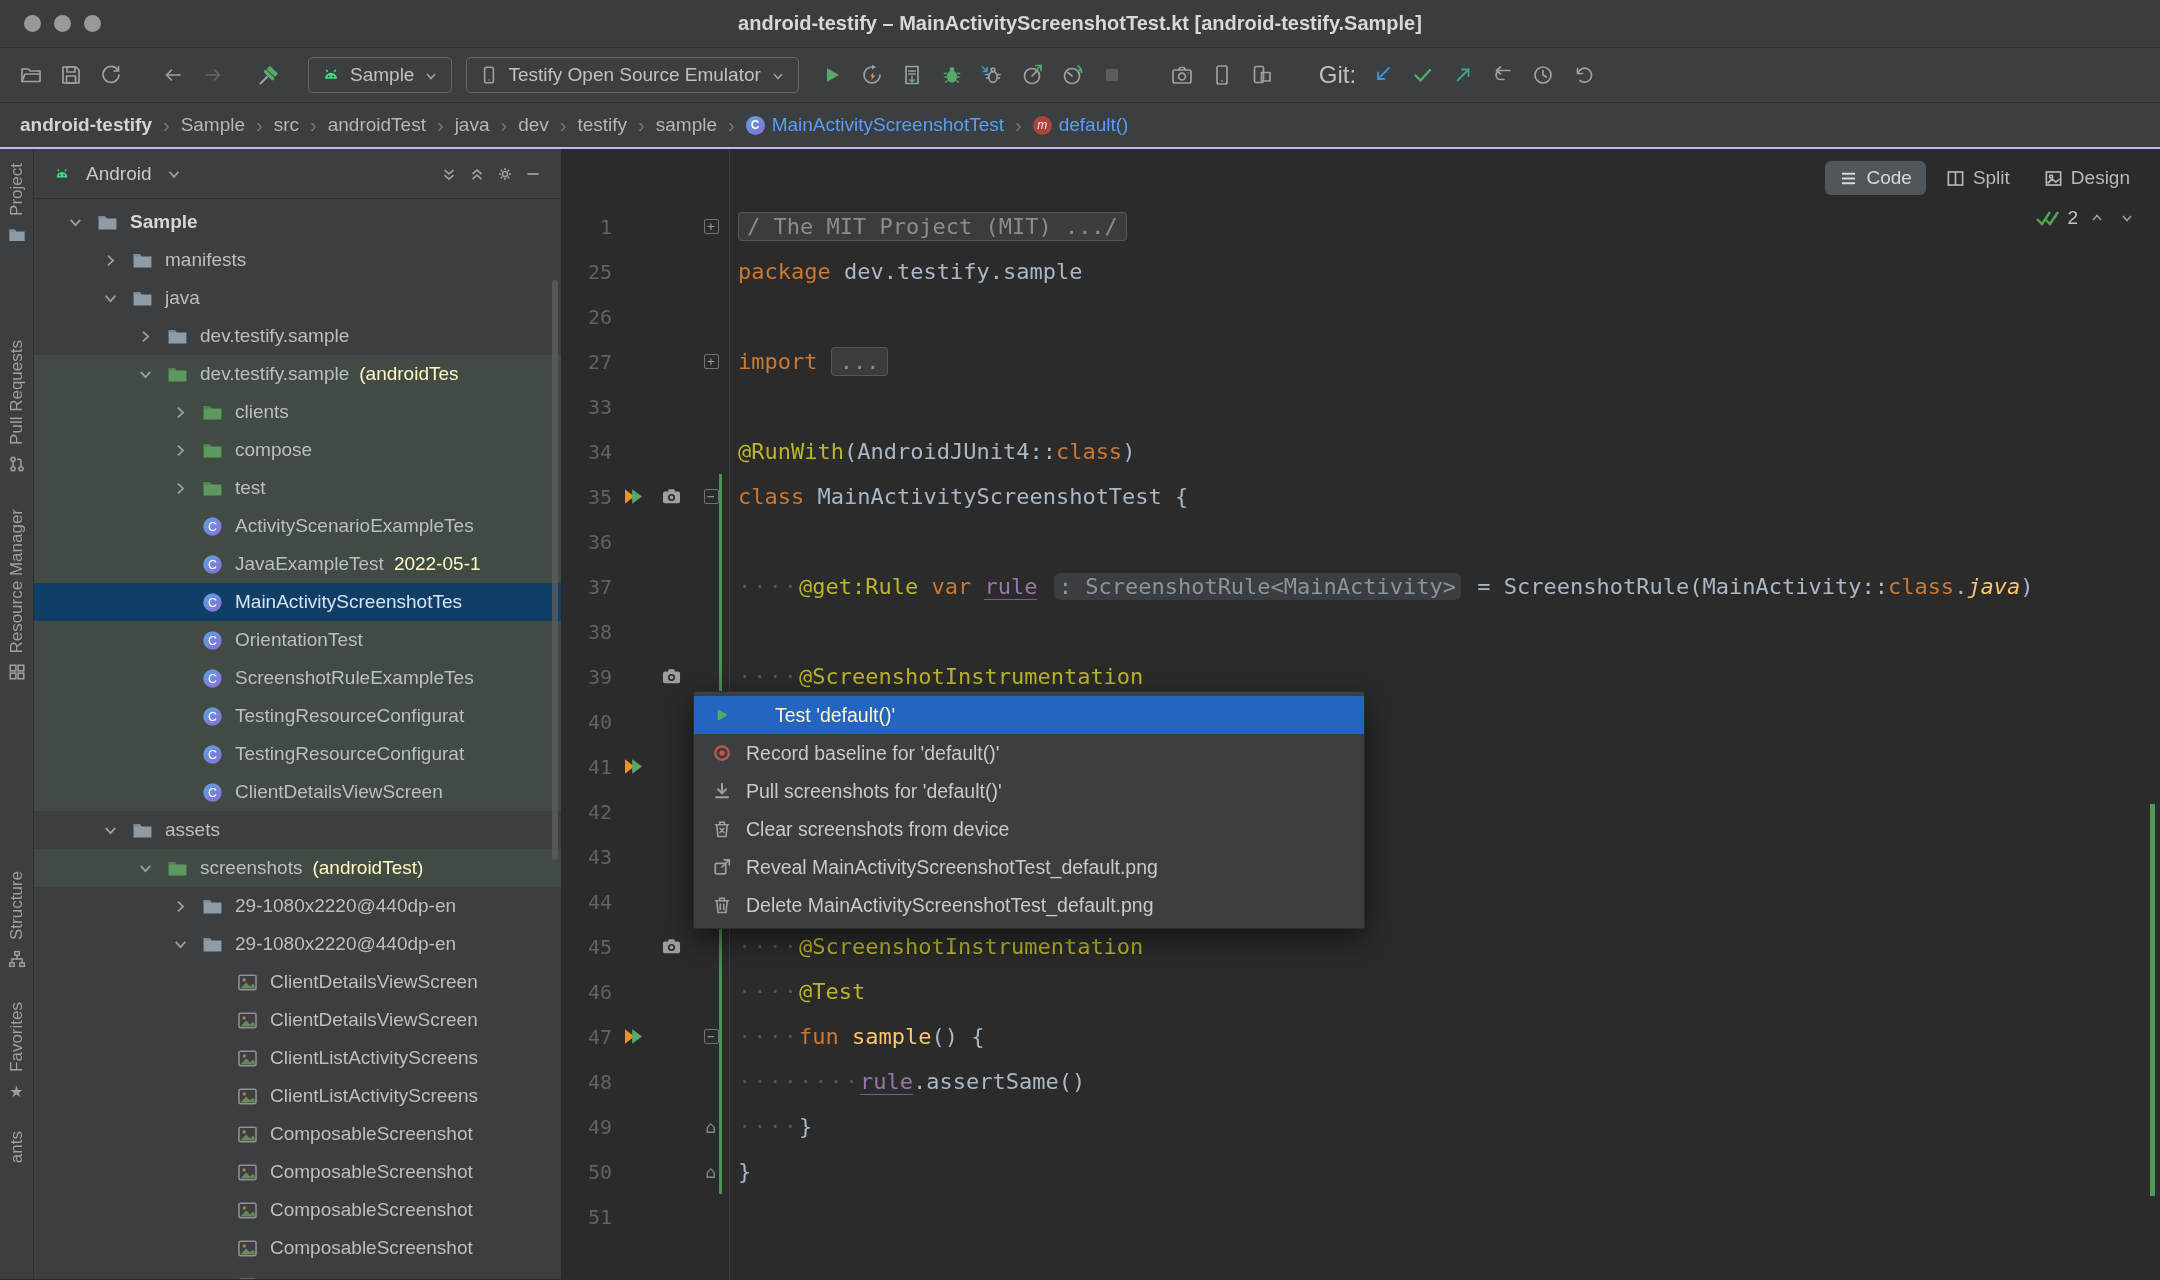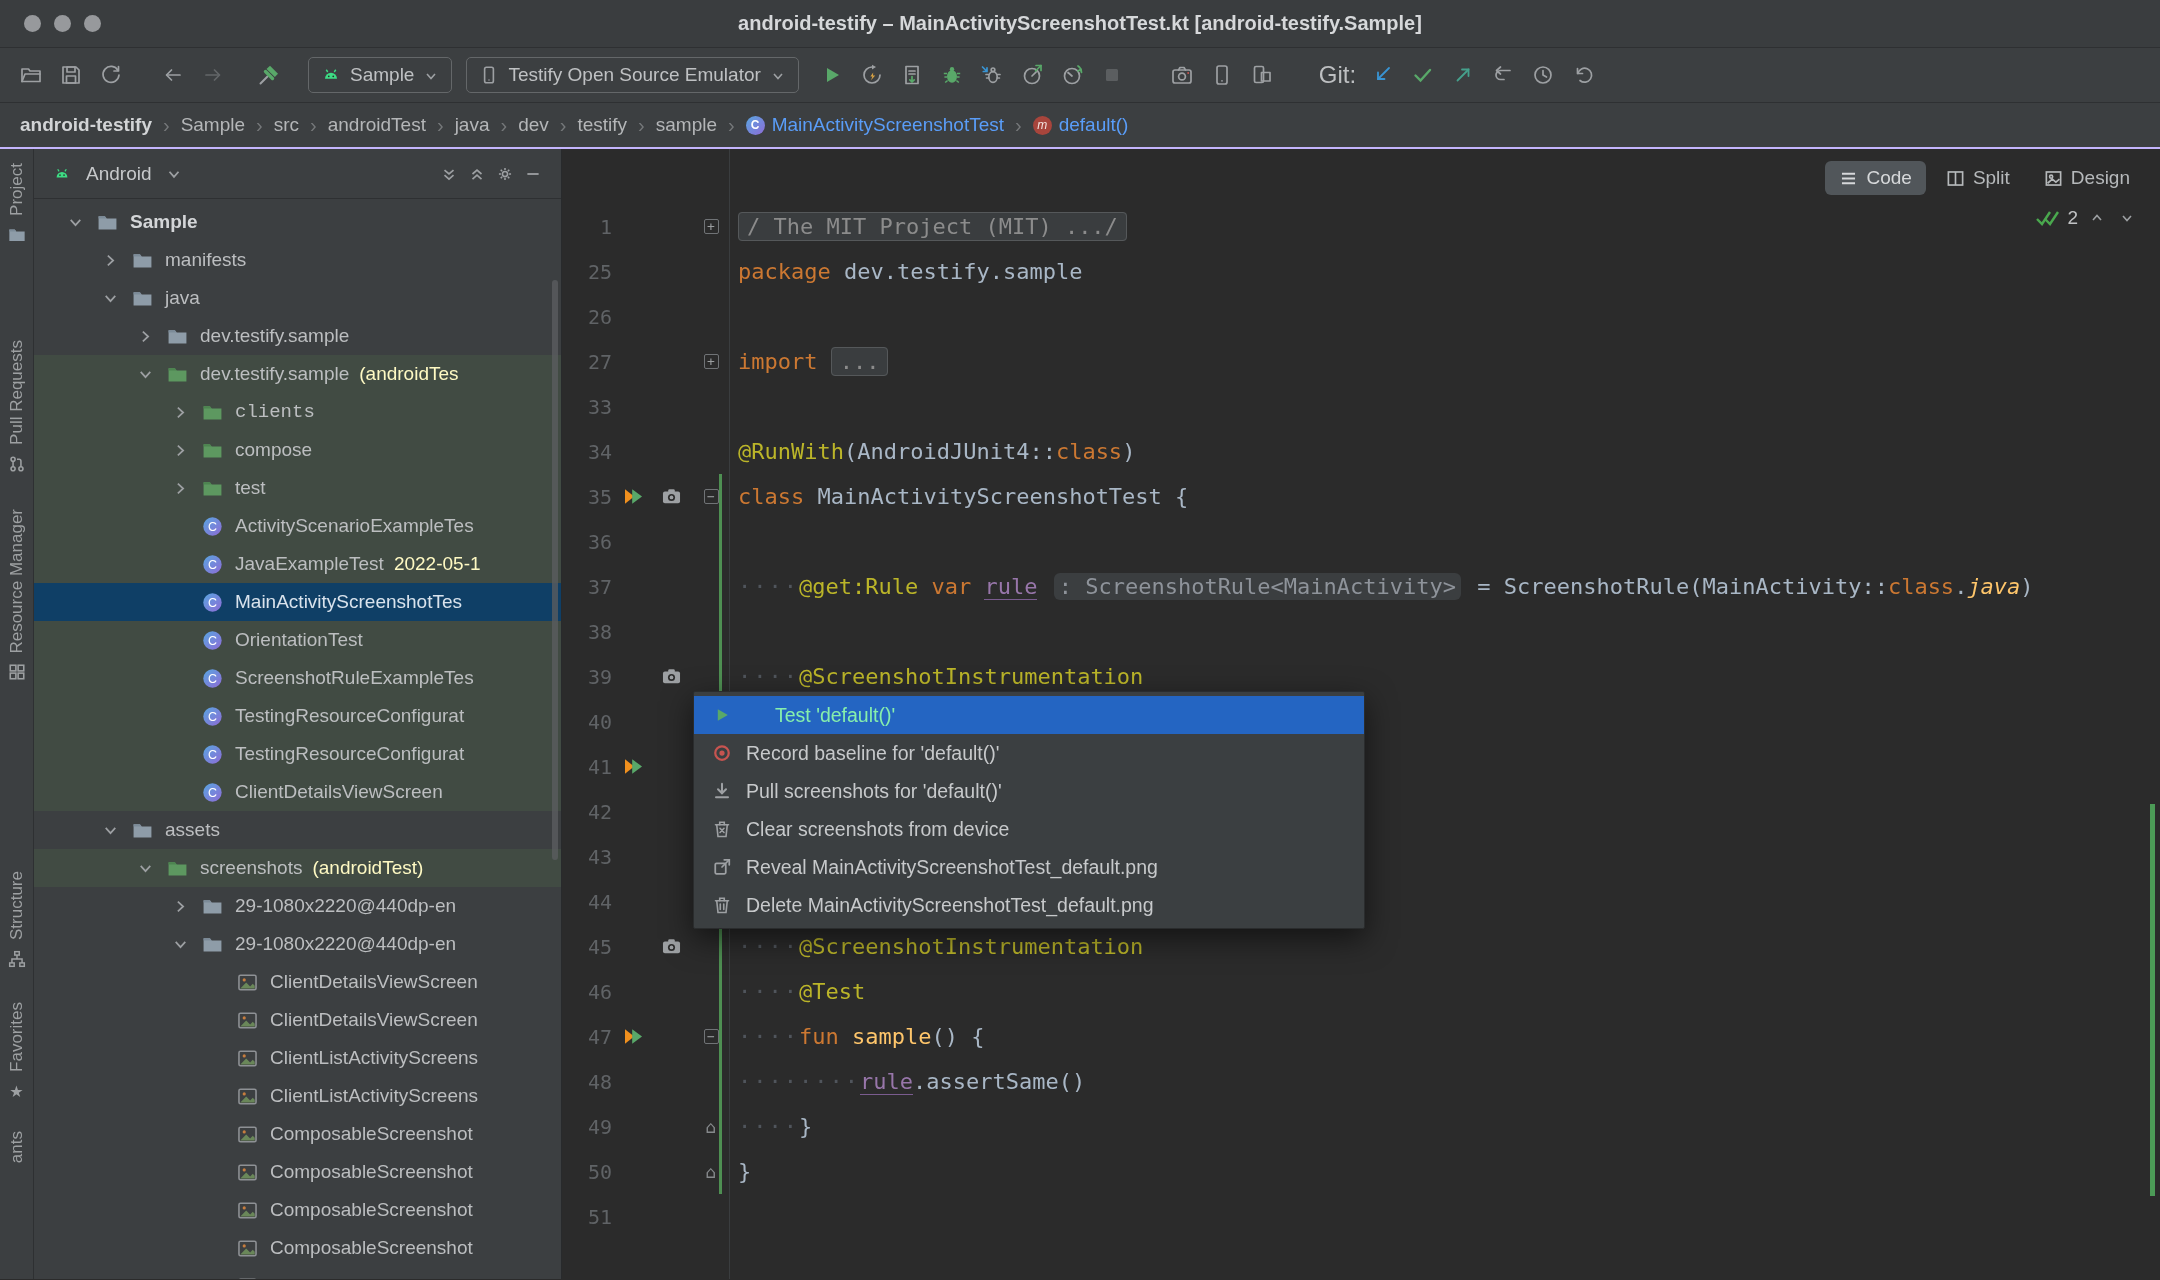--- a/index.html
+++ b/index.html
@@ -113,21 +113,21 @@
   .fold-end { color:#86898c; font-size:17px; font-family:"DejaVu Sans", sans-serif; }
 
   .scroll-marker { position:absolute; right:5px; top:655px; width:5px; height:392px; background:#4c9b57; }
 
   
   .popup { position:absolute; left:693px; top:691px; width:672px; background:#3b3f41;
     border:1px solid #2a2c2d; border-radius:2px; box-shadow:0 10px 30px rgba(0,0,0,.55);
     padding:4px 0; z-index:20; }
   .pitem { height:38px; display:flex; align-items:center; padding:0 16px; gap:12px;
     font-size:19.5px; color:#c7c9cb; }
-  .pitem.sel { background:#2465c2; color:#86efac;gap:41px; }
+  .pitem.sel { background:#2465c2; color:#fef9c3;gap:41px; }
   .pitem .picon { width:24px; height:24px; display:flex; align-items:center; justify-content:center; flex:0 0 auto; }
   .pitem svg { width:20px; height:20px; }
 </style>
 </head>
 <body>
 
 <div class="app">
 
   <div class="titlebar">
     <div class="traffic">
@@ -502,21 +502,21 @@
             </span>
             <span class="ticon">
               <svg viewBox="0 0 16 16">
                 <path d="M1.2 3.2 H6 L7.4 4.9 H14.8 V13.4 H1.2 Z" fill="#5d9860"></path>
                 <path d="M1.2 5.6 V3.2 H6 L7.4 4.9 H1.2 Z" fill="#4d8450"></path>
               </svg>
             </span>
             <span class="tlabel">dev.testify.sample</span>
             <span class="tsuf">(androidTes</span>
           </div>
-          <div class="trow tint" style="padding-left: 129px; font-family: Liberation Mono, monospace;">
+          <div class="trow tint" style="padding-left: 129px;">
             <span class="tchev">
               <svg viewBox="0 0 16 16">
                 <polyline points="5.5,3.5 10.5,8 5.5,12.5" fill="none" stroke="#9da0a3" stroke-width="1.6"></polyline>
               </svg>
             </span>
             <span class="ticon">
               <svg viewBox="0 0 16 16">
                 <path d="M1.2 3.2 H6 L7.4 4.9 H14.8 V13.4 H1.2 Z" fill="#5d9860"></path>
                 <path d="M1.2 5.6 V3.2 H6 L7.4 4.9 H1.2 Z" fill="#4d8450"></path>
               </svg>

